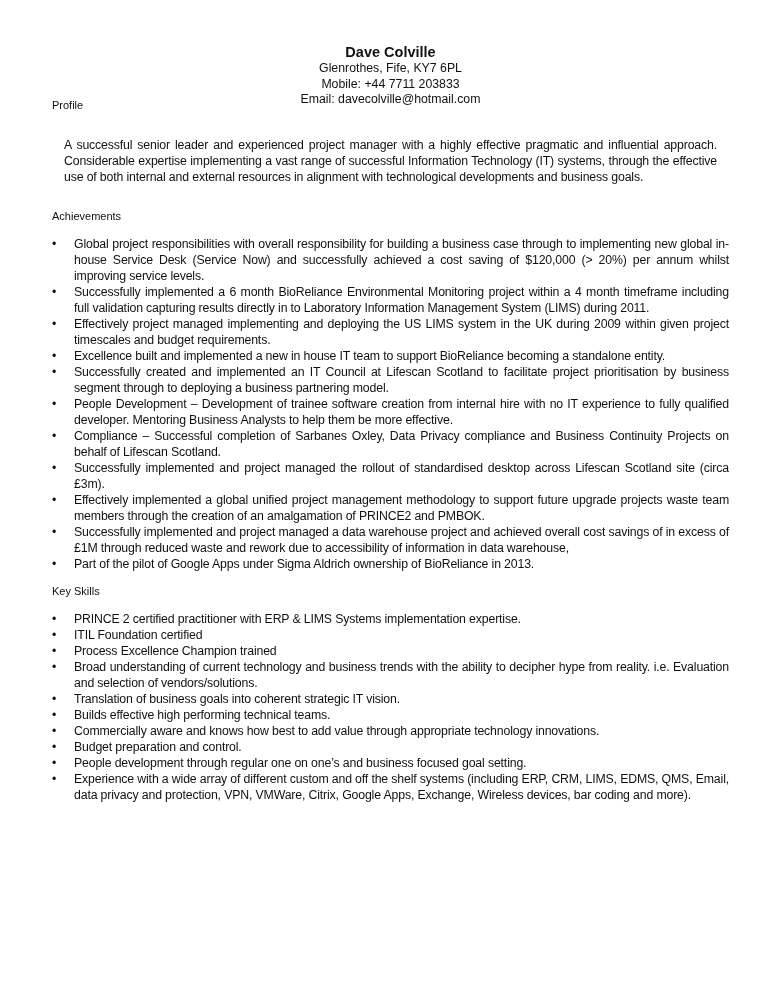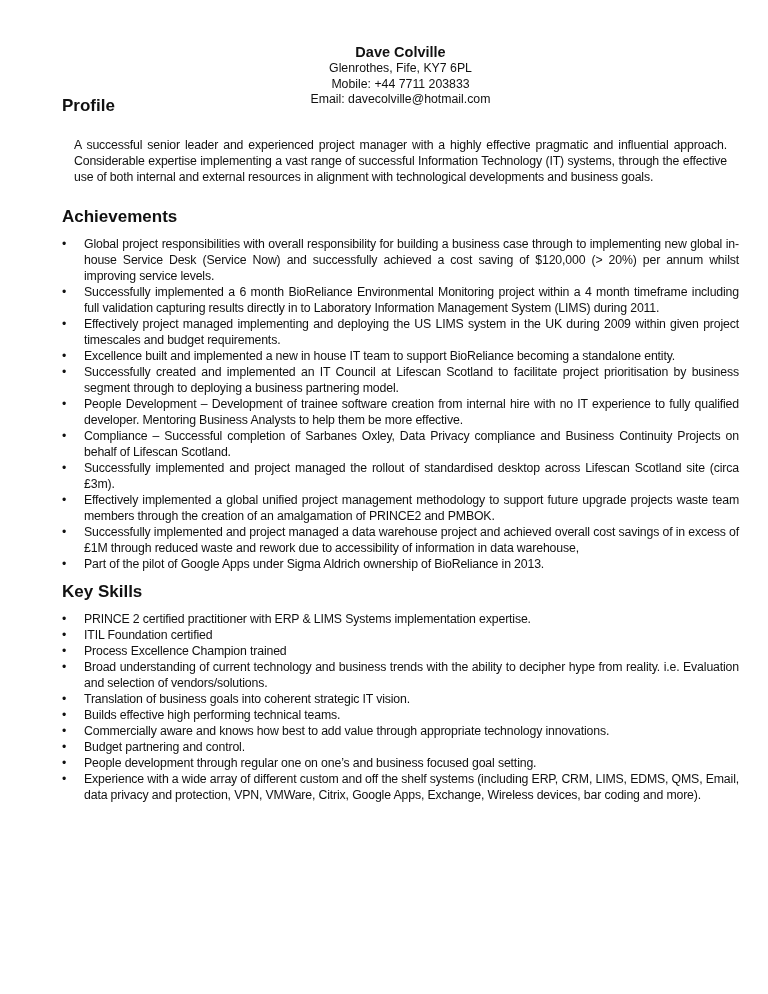--- a/index.html
+++ b/index.html
@@ -2,24 +2,24 @@
 <html><head>
 <meta charset="utf-8">
 <style>
   html, body { margin: 0; padding: 0; background: #ffffff; }
   body {
     width: 768px; height: 994px; overflow: hidden;
     font-family: "Liberation Sans", sans-serif;
     color: #111111;
     position: relative;
   }
-  .page { position: absolute; left: 62px; top: 44px; width: 677px; }
+  .page { position: absolute; left: 52px; top: 44px; width: 677px; }
   .header { text-align: center; font-size: 12.3px; line-height: 15.6px; }
   .header .name { font-size: 14.5px; font-weight: bold; line-height: 17px; }
-  .section-title { font-weight: bold; font-size: 17px; line-height: 15px; margin: 0; }
+  .section-title { font-weight: normal; font-size: 11px; line-height: 15px; margin: 0; }
   .para {
     font-size: 12.3px; line-height: 16px; text-align: justify;
     margin: 12px; letter-spacing: -0.15px;
   }
   ul { list-style: none; margin: 0; padding: 0; }
   li {
     position: relative; padding-left: 22px;
     font-size: 12.3px; line-height: 16px; text-align: justify;
     letter-spacing: -0.15px;
   }
@@ -63,17 +63,17 @@
   <h3 class="section-title">Key Skills</h3>
   <div class="gap-m"></div>
   <ul>
     <li><span class="bullet">•</span><span>PRINCE 2 certified practitioner with ERP &amp; LIMS Systems implementation expertise.</span></li>
     <li><span class="bullet">•</span><span>ITIL Foundation certified</span></li>
     <li><span class="bullet">•</span><span>Process Excellence Champion trained</span></li>
     <li><span class="bullet">•</span><span>Broad understanding of current technology and business trends with the ability to decipher hype from reality. i.e. Evaluation and selection of vendors/solutions.</span></li>
     <li><span class="bullet">•</span><span>Translation of business goals into coherent strategic IT vision.</span></li>
     <li><span class="bullet">•</span><span>Builds effective high performing technical teams.</span></li>
     <li><span class="bullet">•</span><span>Commercially aware and knows how best to add value through appropriate technology innovations.</span></li>
-    <li><span class="bullet">•</span><span>Budget partnering and control.</span></li>
+    <li><span class="bullet">•</span><span>Budget preparation and control.</span></li>
     <li><span class="bullet">•</span><span>People development through regular one on one’s and business focused goal setting.</span></li>
     <li><span class="bullet">•</span><span>Experience with a wide array of different custom and off the shelf systems (including ERP, CRM, LIMS, EDMS, QMS, Email, data privacy and protection, VPN, VMWare, Citrix, Google Apps, Exchange, Wireless devices, bar coding and more).</span></li>
   </ul>
 </div>
 
 </body></html>

